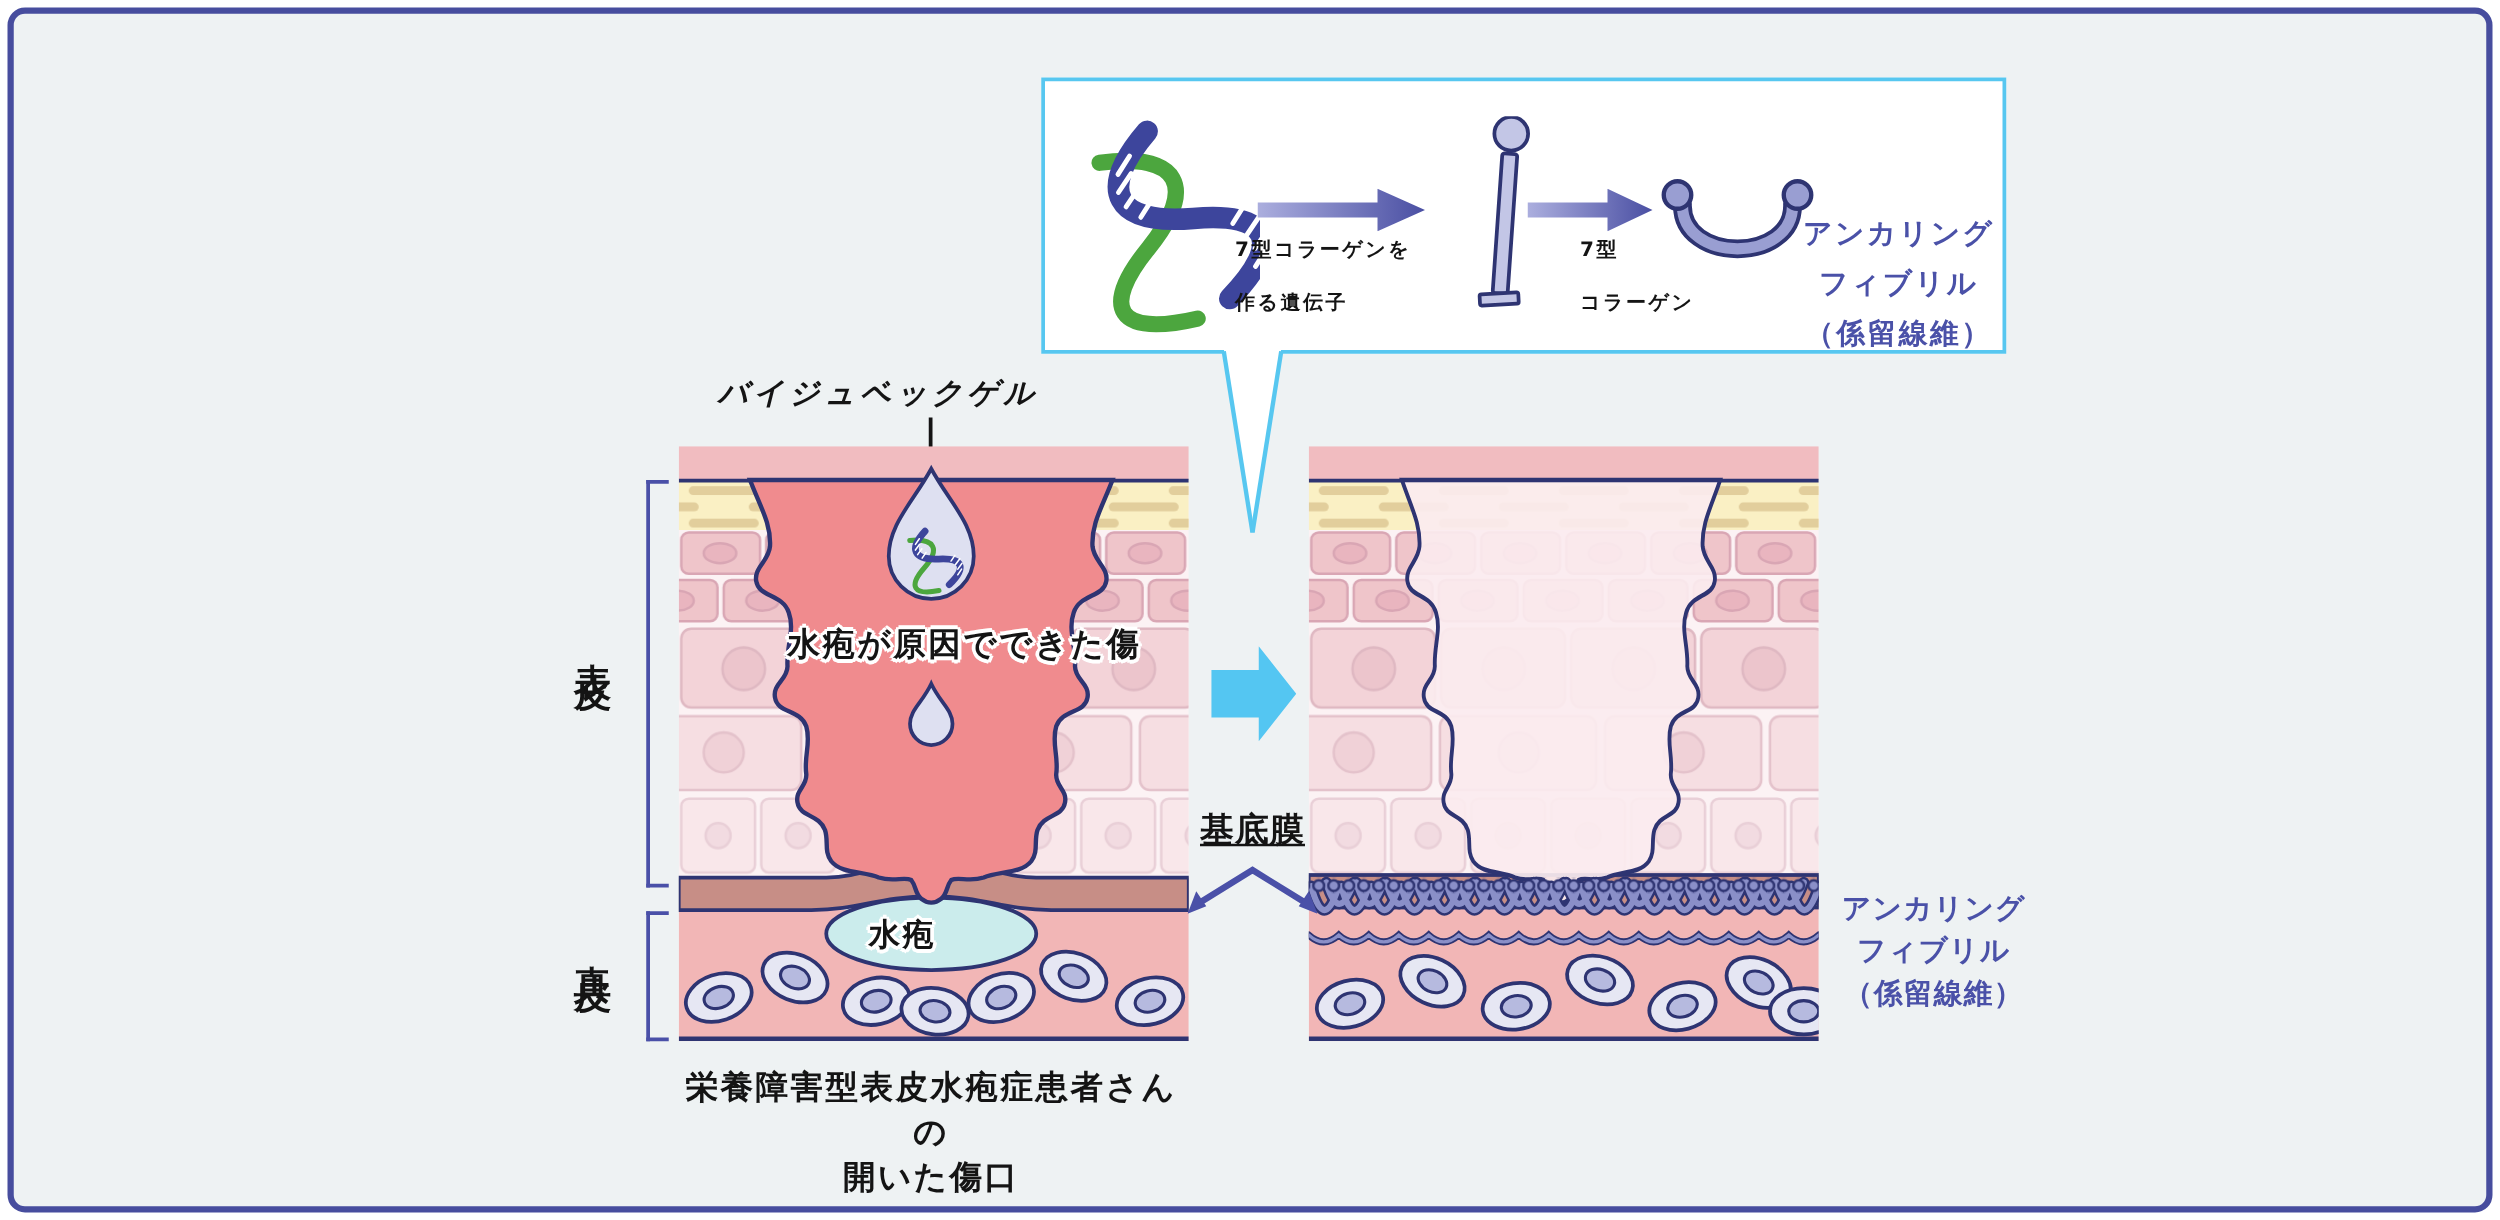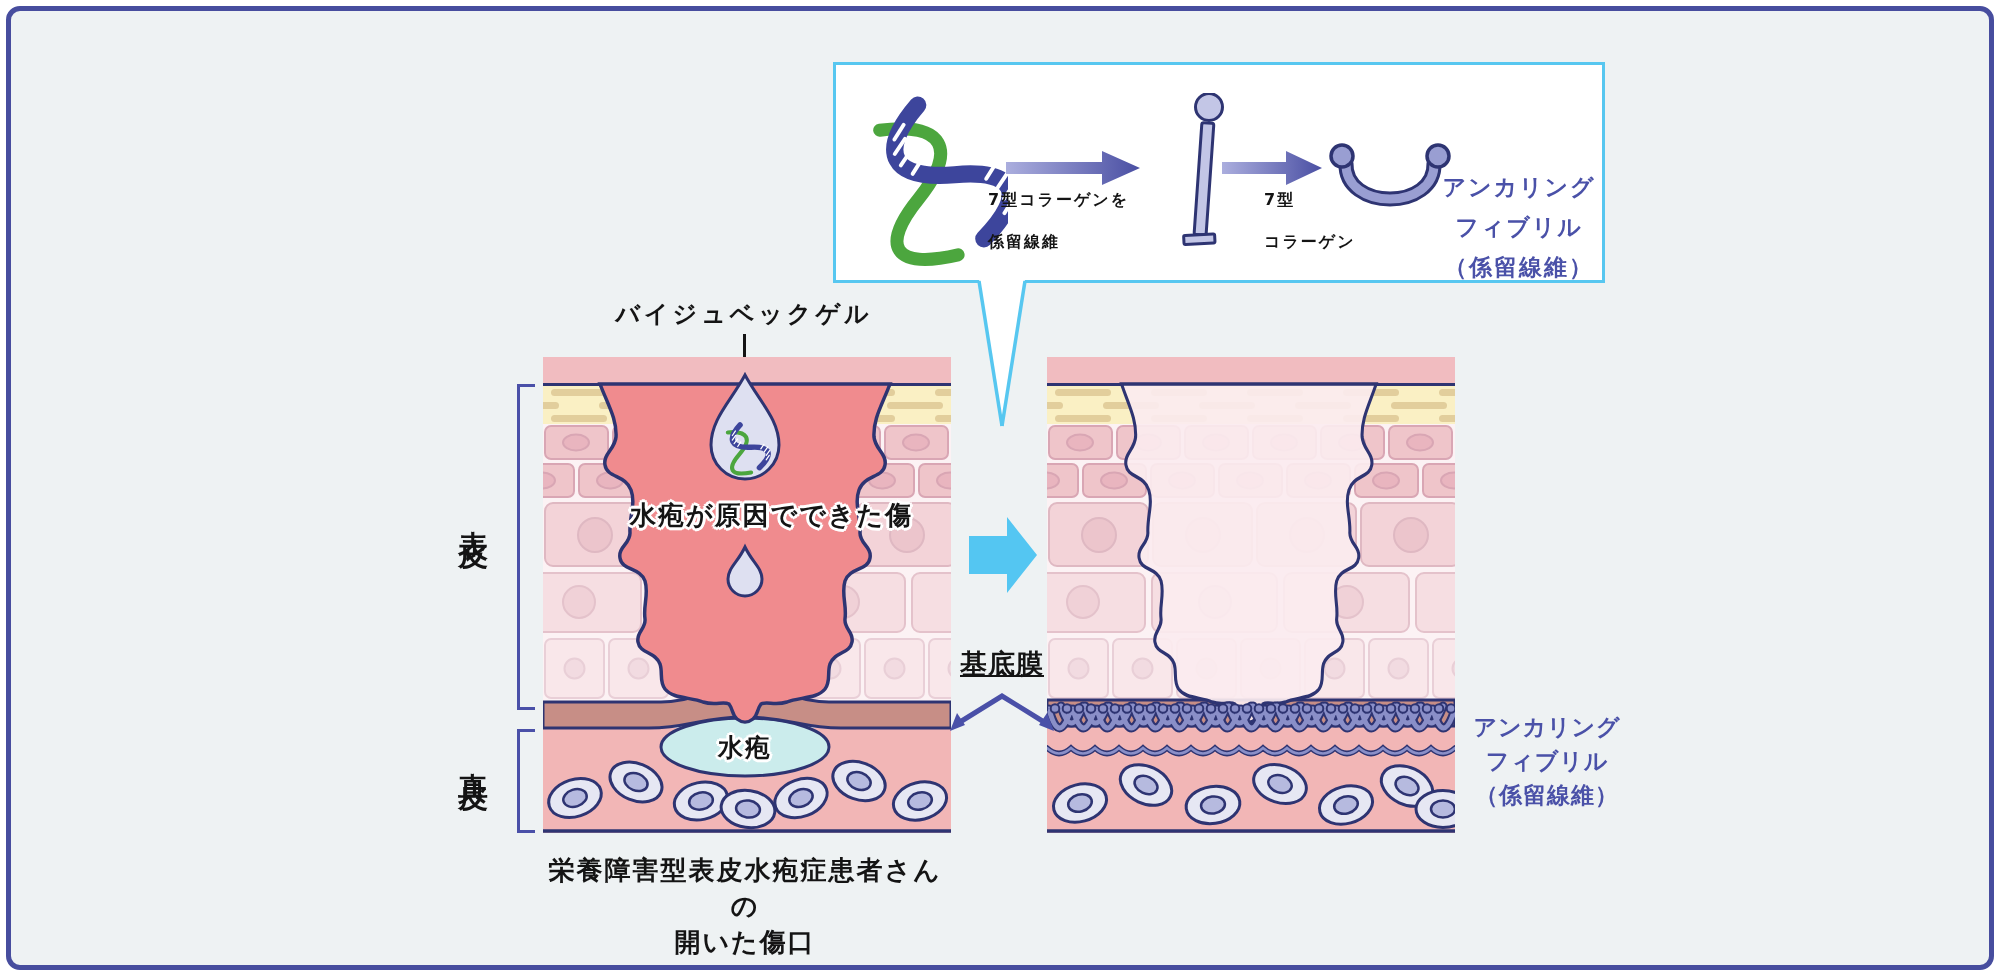--- a/index.html
+++ b/index.html
@@ -5,25 +5,25 @@
   html,body{margin:0;padding:0;background:#ffffff;}
   body{font-family:"DejaVu Sans","Liberation Sans",sans-serif;}
   .canvas{position:relative;width:2000px;height:976px;background:#ffffff;overflow:hidden;}
   .frame{position:absolute;left:6px;top:6px;right:6px;bottom:6px;border:5px solid #474D9E;border-radius:14px;background:#EEF2F3;}
   .abs{position:absolute;}
   .jp{color:#141414;font-weight:600;}
   .callout{position:absolute;left:833px;top:62px;width:772px;height:221px;background:#ffffff;border:3.5px solid #57C7F0;box-sizing:border-box;}
   .callout-label{position:absolute;font-size:16px;line-height:42px;letter-spacing:2px;color:#141414;font-weight:600;}
   .fibril-text{color:#4A51A8;font-weight:700;font-size:23px;line-height:40px;letter-spacing:2px;text-align:center;}
   .fibril-text-right{position:absolute;left:1462px;top:710px;width:170px;color:#4A51A8;font-weight:700;font-size:23px;line-height:34px;letter-spacing:1px;text-align:center;}
-  .gel-label{position:absolute;left:574px;top:298px;width:340px;text-align:center;font-size:24px;letter-spacing:4px;}
+  .gel-label{position:absolute;left:574px;top:298px;width:340px;font-size:24px;letter-spacing:4px;font-style:italic;}
   .gel-line{position:absolute;left:743px;top:334px;width:3px;height:38px;background:#141414;}
   .outline-white{text-shadow:-2px -2px 0 #fff,2px -2px 0 #fff,-2px 2px 0 #fff,2px 2px 0 #fff,0 -3px 0 #fff,0 3px 0 #fff,-3px 0 0 #fff,3px 0 0 #fff;}
   .wound-label{position:absolute;left:577px;top:498px;width:336px;text-align:right;font-size:26px;letter-spacing:2px;}
-  .blister-label{position:absolute;left:695px;top:731px;width:100px;text-align:center;font-size:25px;letter-spacing:2px;}
+  .blister-label{position:absolute;left:695px;top:731px;width:100px;font-size:25px;letter-spacing:2px;}
   .vertical-label{position:absolute;writing-mode:vertical-rl;text-orientation:upright;font-size:30px;letter-spacing:8px;}
   .bracket{position:absolute;width:18px;border-left:3.5px solid #4A50A8;border-top:3.5px solid #4A50A8;border-bottom:3.5px solid #4A50A8;box-sizing:border-box;}
   .bm-label{position:absolute;left:948px;top:646px;width:108px;text-align:center;font-size:27px;letter-spacing:1px;text-decoration:underline;}
   .caption{position:absolute;text-align:center;font-size:26px;line-height:36px;letter-spacing:2px;}
   svg{display:block;}
 </style>
 </head>
 <body>
 
 <div class="canvas">
@@ -88,21 +88,21 @@
       <path id="woundPath" d="M57,27 C65,48 74,62 73,80 C72,92 60,97 62,108 C64,121 83,118 88,133 C93,147 86,160 87,176 C87,187 75,190 77,201 C79,214 97,210 102,224 C106,237 100,248 102,262 C103,272 93,275 95,285 C97,297 112,294 117,307 C120,316 116,324 122,332 C130,342 148,340 160,345 C172,349 180,344 186,347 C190,352 189,358 194,362 C199,366 205,366 210,362 C215,358 214,352 218,347 C224,344 232,349 244,345 C256,340 274,342 282,332 C288,324 284,316 287,307 C292,294 307,297 309,285 C311,275 301,272 302,262 C304,248 298,237 302,224 C307,210 325,214 327,201 C329,190 317,187 317,176 C318,160 311,147 316,133 C321,118 340,121 342,108 C344,97 332,92 331,80 C330,62 339,48 347,27 Z"></path>
     </defs>
   </svg>
 
   <div class="callout">
     <svg class="abs" style="left:22px;top:16px" width="150" height="192" viewBox="0 0 150 192">
       <use href="#dna" transform="translate(78,100) rotate(-28) scale(1.08)"></use>
     </svg>
     <div class="callout-label" style="left:152px;top:114px">
       <div>7型コラーゲンを</div>
-      <div>係留線維</div>
+      <div>作る遺伝子</div>
     </div>
     <svg class="abs" style="left:170px;top:86px" width="135" height="34" viewBox="0 0 135 34">
       <polygon points="0,11 96,11 96,0 134,17 96,34 96,23 0,23" fill="url(#agrad)"></polygon>
     </svg>
     <svg class="abs" style="left:345px;top:28px" width="56" height="164" viewBox="0 0 56 164">
       <g transform="translate(28,14)">
         <g transform="rotate(4)">
           <rect x="-6" y="16" width="12" height="112" rx="2" fill="#C3C6E6" stroke="#2E3472" stroke-width="3"></rect>
           <rect x="-16" y="128" width="31" height="9" rx="1.5" transform="rotate(-7 0 132)" fill="#C3C6E6" stroke="#2E3472" stroke-width="3"></rect>
         </g>

